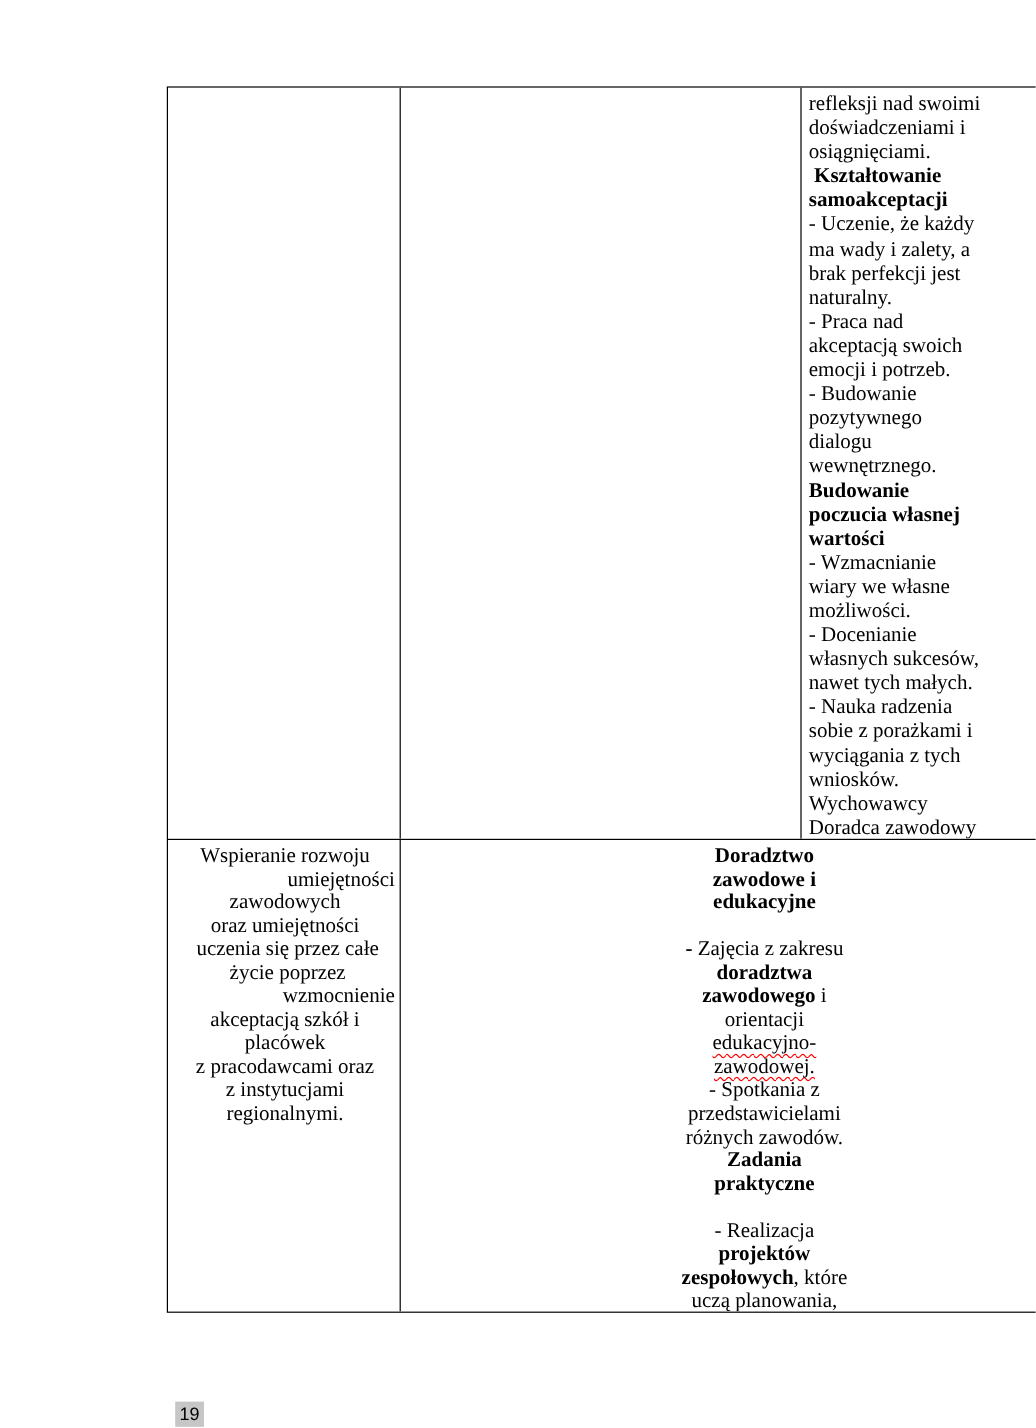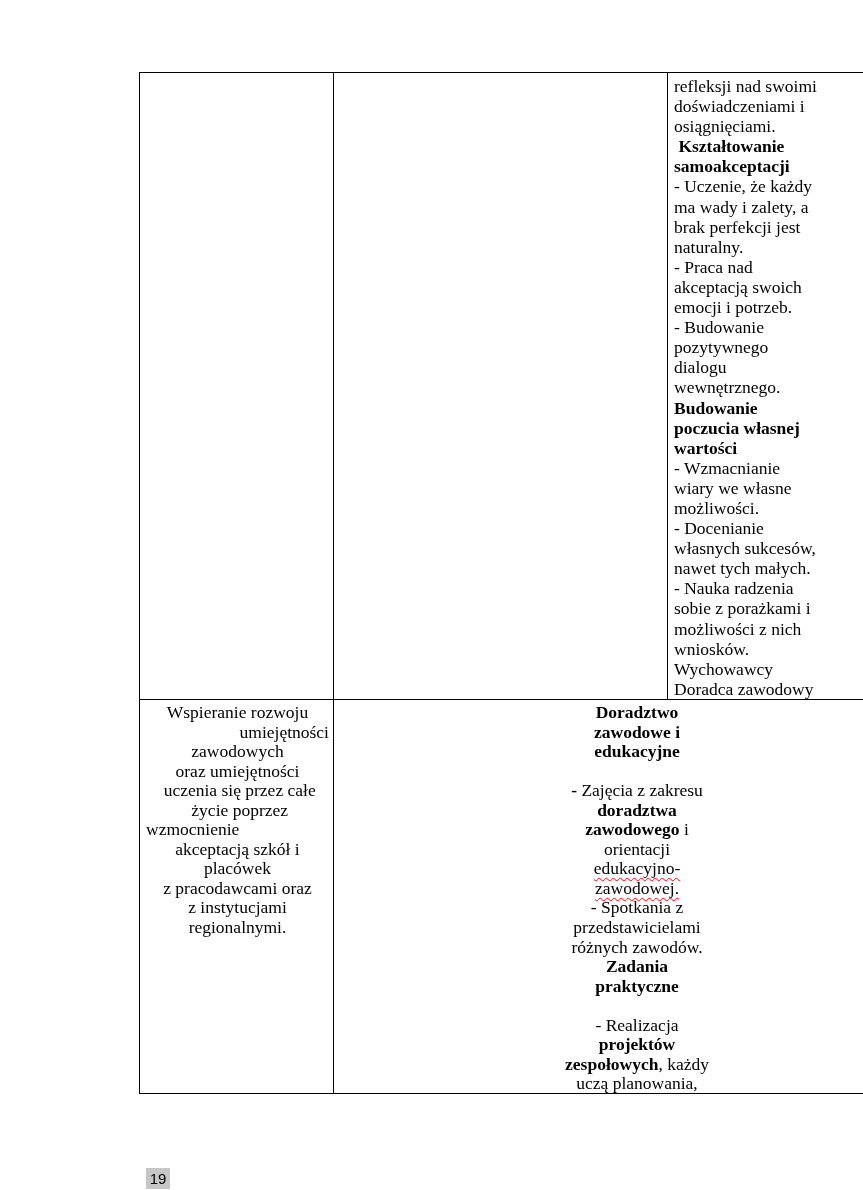--- a/index.html
+++ b/index.html
@@ -86,36 +86,36 @@
           <div class="line"><span class="b">poczucia własnej</span></div>
           <div class="line"><span class="b">wartości</span></div>
           <div class="line"><span>- Wzmacnianie</span></div>
           <div class="line"><span>wiary we własne</span></div>
           <div class="line"><span>możliwości.</span></div>
           <div class="line"><span>- Docenianie</span></div>
           <div class="line"><span>własnych sukcesów,</span></div>
           <div class="line"><span>nawet tych małych.</span></div>
           <div class="line"><span>- Nauka radzenia</span></div>
           <div class="line"><span>sobie z porażkami i</span></div>
-          <div class="line"><span>możliwości z nich</span></div>
+          <div class="line"><span>wyciągania z tych</span></div>
           <div class="line"><span>wniosków.</span></div>
           <div class="line"><span>Wychowawcy</span></div>
           <div class="line"><span>Doradca zawodowy</span></div>
         </div>
     </div>
 
     <div class="trow row2">
       <div class="tcell c1">
           <div class="line"><span>Wspieranie rozwoju</span></div>
           <div class="line" style="text-align: right;"><span>umiejętności</span></div>
           <div class="line"><span>zawodowych</span></div>
           <div class="line"><span>oraz umiejętności</span></div>
           <div class="line"><span> uczenia się przez całe</span></div>
           <div class="line"><span> życie poprzez</span></div>
-          <div class="line" style="text-align: left;"><span>wzmocnienie</span></div>
+          <div class="line" style="text-align: right;"><span>wzmocnienie</span></div>
           <div class="line"><span>akceptacją szkół i</span></div>
           <div class="line"><span>placówek</span></div>
           <div class="line"><span>z pracodawcami oraz</span></div>
           <div class="line"><span>z instytucjami</span></div>
           <div class="line"><span>regionalnymi.</span></div>
         </div>
       <div class="tcell c3">
           <div class="line"><span class="b">Doradztwo</span></div>
           <div class="line"><span class="b">zawodowe i</span></div>
           <div class="line"><span class="b">edukacyjne</span></div>
@@ -127,21 +127,21 @@
           <div class="line"><span class="sq">edukacyjno-</span></div>
           <div class="line"><span class="sq">zawodowej.</span></div>
           <div class="line"><span>- Spotkania z</span></div>
           <div class="line"><span>przedstawicielami</span></div>
           <div class="line"><span>różnych zawodów.</span></div>
           <div class="line"><span class="b">Zadania</span></div>
           <div class="line"><span class="b">praktyczne</span></div>
           <div class="line">&nbsp;</div>
           <div class="line"><span>- Realizacja</span></div>
           <div class="line"><span class="b">projektów</span></div>
-          <div class="line"><span class="b">zespołowych</span><span>, każdy</span></div>
+          <div class="line"><span class="b">zespołowych</span><span>, które</span></div>
           <div class="line"><span>uczą planowania,</span></div>
         </div>
     </div>
 
   </div>
 
   <div class="page-number">19</div>
 
 </div>
 

